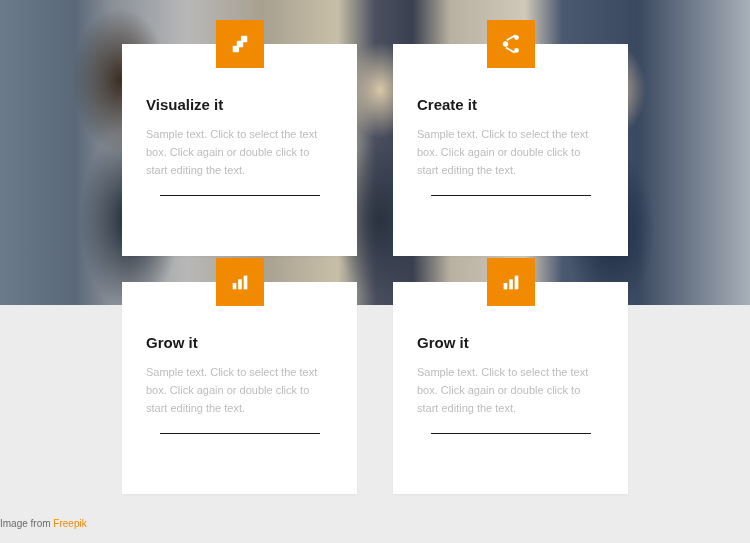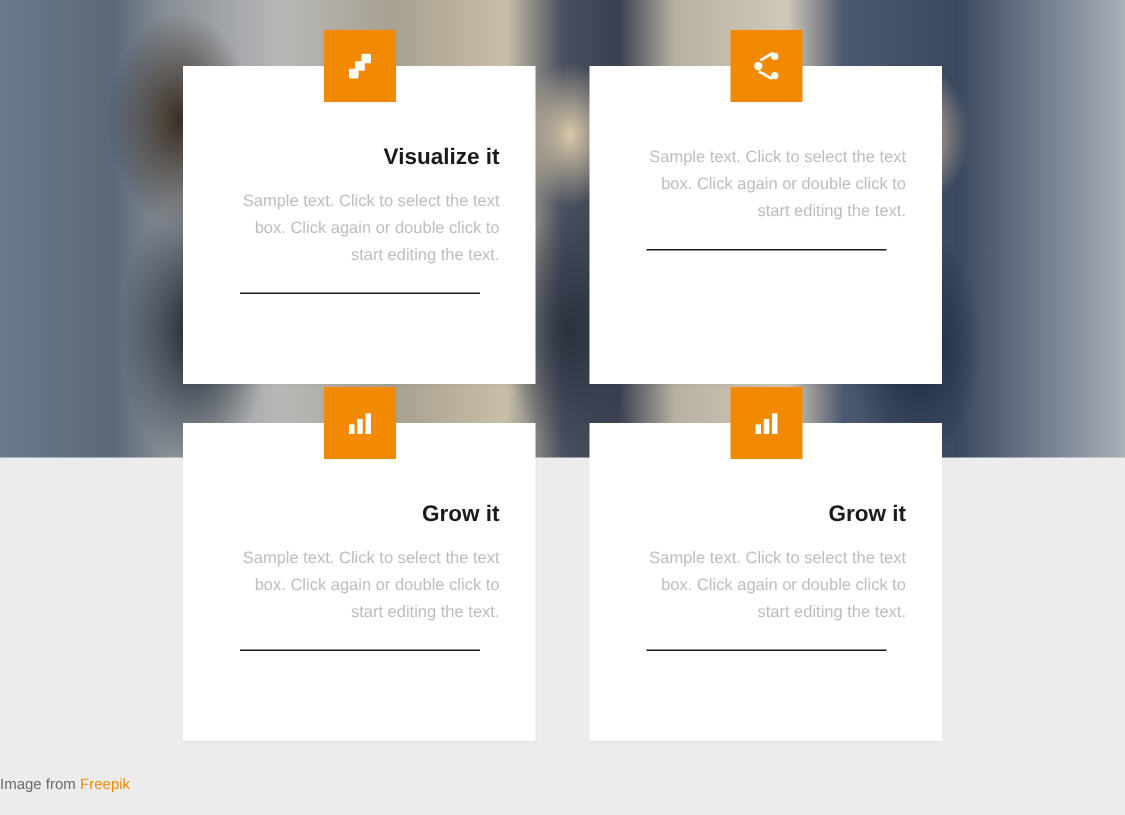--- a/index.html
+++ b/index.html
@@ -48,21 +48,21 @@
     display: grid;
     grid-template-columns: 235px 235px;
     grid-template-rows: 212px 212px;
     gap: 26px 36px;
     z-index: 5;
   }
   .card {
     background: #fff;
     position: relative;
     padding: 52px 24px 34px 24px;
-    text-align: right;
+    text-align: left;
     box-shadow: 0 1px 2px rgba(0,0,0,0.04);
   }
   .icon-box {
     position: absolute;
     width: 48px;
     height: 48px;
     background: #f18a00;
     top: -24px;
     left: 50%;
     transform: translateX(-50%);
@@ -122,20 +122,21 @@
   <div class="card">
     <div class="icon-box">
       <svg width="22" height="22" viewBox="0 0 24 24" fill="#fff">
         <circle cx="6" cy="12" r="3"></circle>
         <circle cx="18" cy="5" r="2.6"></circle>
         <circle cx="18" cy="19" r="2.6"></circle>
         <rect x="7" y="7" width="11" height="2" transform="rotate(-30 7 7)"></rect>
         <rect x="7" y="15" width="11" height="2" transform="rotate(30 7 15)"></rect>
       </svg>
     </div>
+    <div class="card-title">Create it</div>
     <div class="card-desc">Sample text. Click to select the text box. Click again or double click to start editing the text.</div>
     <div class="card-line"></div>
   </div>
 
   <div class="card">
     <div class="icon-box">
       <svg width="22" height="22" viewBox="0 0 24 24" fill="#fff">
         <rect x="4" y="13" width="4" height="7"></rect>
         <rect x="10" y="9" width="4" height="11"></rect>
         <rect x="16" y="5" width="4" height="15"></rect>

